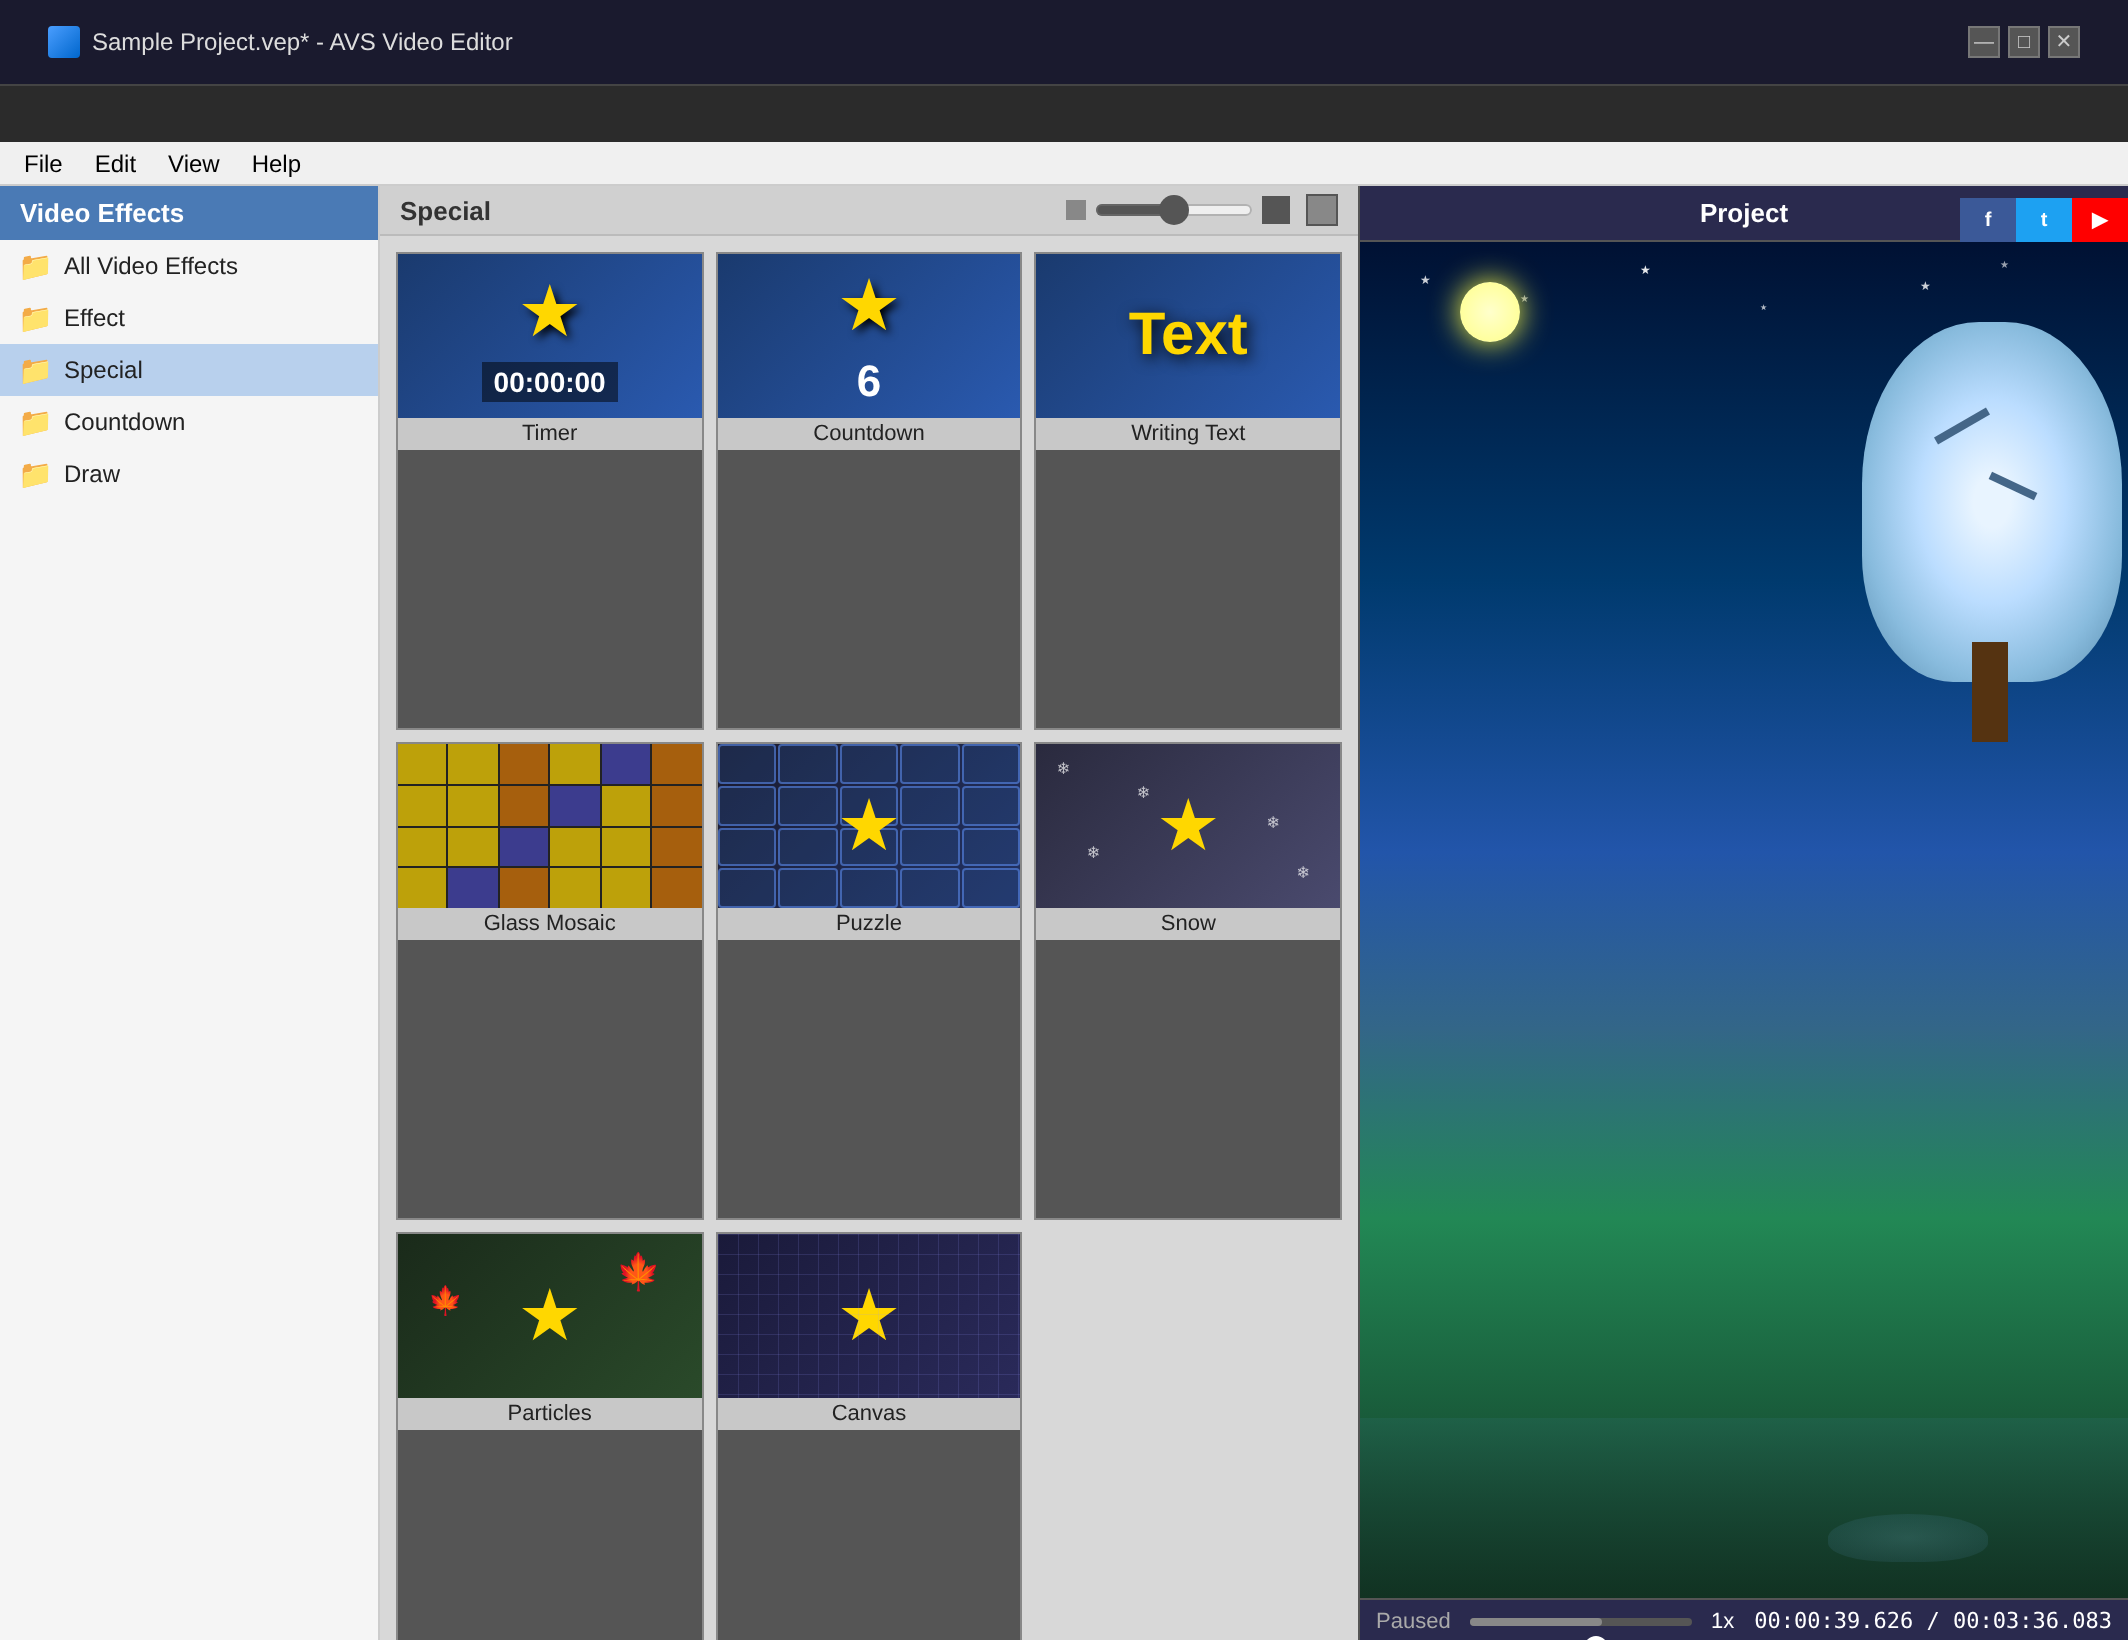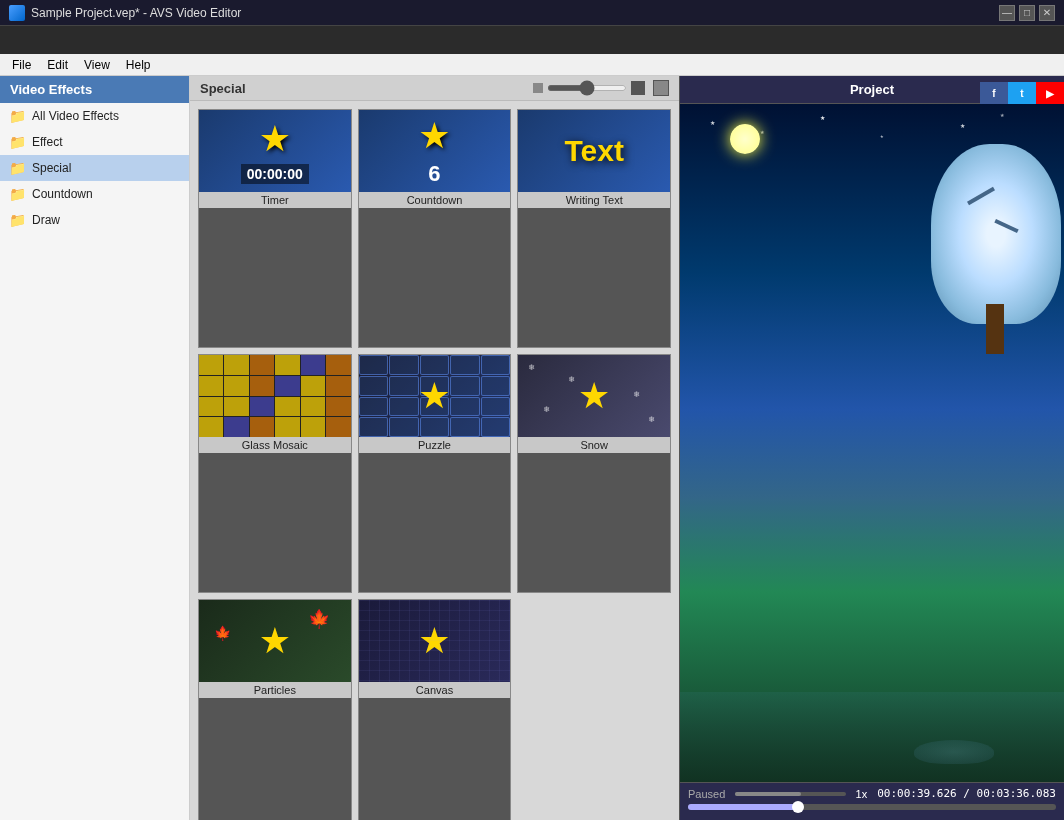--- a/index.html
+++ b/index.html
@@ -1,19 +1,19 @@
 <!DOCTYPE html>
 <html><head>
   <meta charset="utf-8">
   <style>
     * { margin: 0; padding: 0; box-sizing: border-box; }
     body { font-family: 'Segoe UI', Arial, sans-serif; font-size: 12px; background: #2b2b2b; color: #fff; width: 1064px; height: 820px; overflow: hidden; }
 
     
-    #titlebar { background: #1a1a2e; height: 26px; display: flex; align-items: center; justify-content: space-between; padding: 0 9px; border-bottom: 1px solid #444; }
+    #titlebar { background: #1a1a2e; height: 43px; display: flex; align-items: center; justify-content: space-between; padding: 0 24px; border-bottom: 1px solid #444; }
     #titlebar-left { display: flex; align-items: center; gap: 6px; }
     #titlebar-icon { width: 16px; height: 16px; background: linear-gradient(135deg, #4a9eff, #0066cc); border-radius: 2px; }
     #titlebar-title { font-size: 12px; color: #ddd; }
     #titlebar-controls { display: flex; gap: 4px; }
     .title-btn { width: 16px; height: 16px; background: #555; border: 1px solid #777; font-size: 10px; display: flex; align-items: center; justify-content: center; cursor: pointer; color: #ccc; }
 
     
     #menubar { background: #f0f0f0; height: 22px; display: flex; align-items: center; padding: 0 4px; border-bottom: 1px solid #ccc; margin-top: 28px; }
     .menu-item { padding: 2px 8px; font-size: 12px; color: #000; cursor: pointer; }
 

